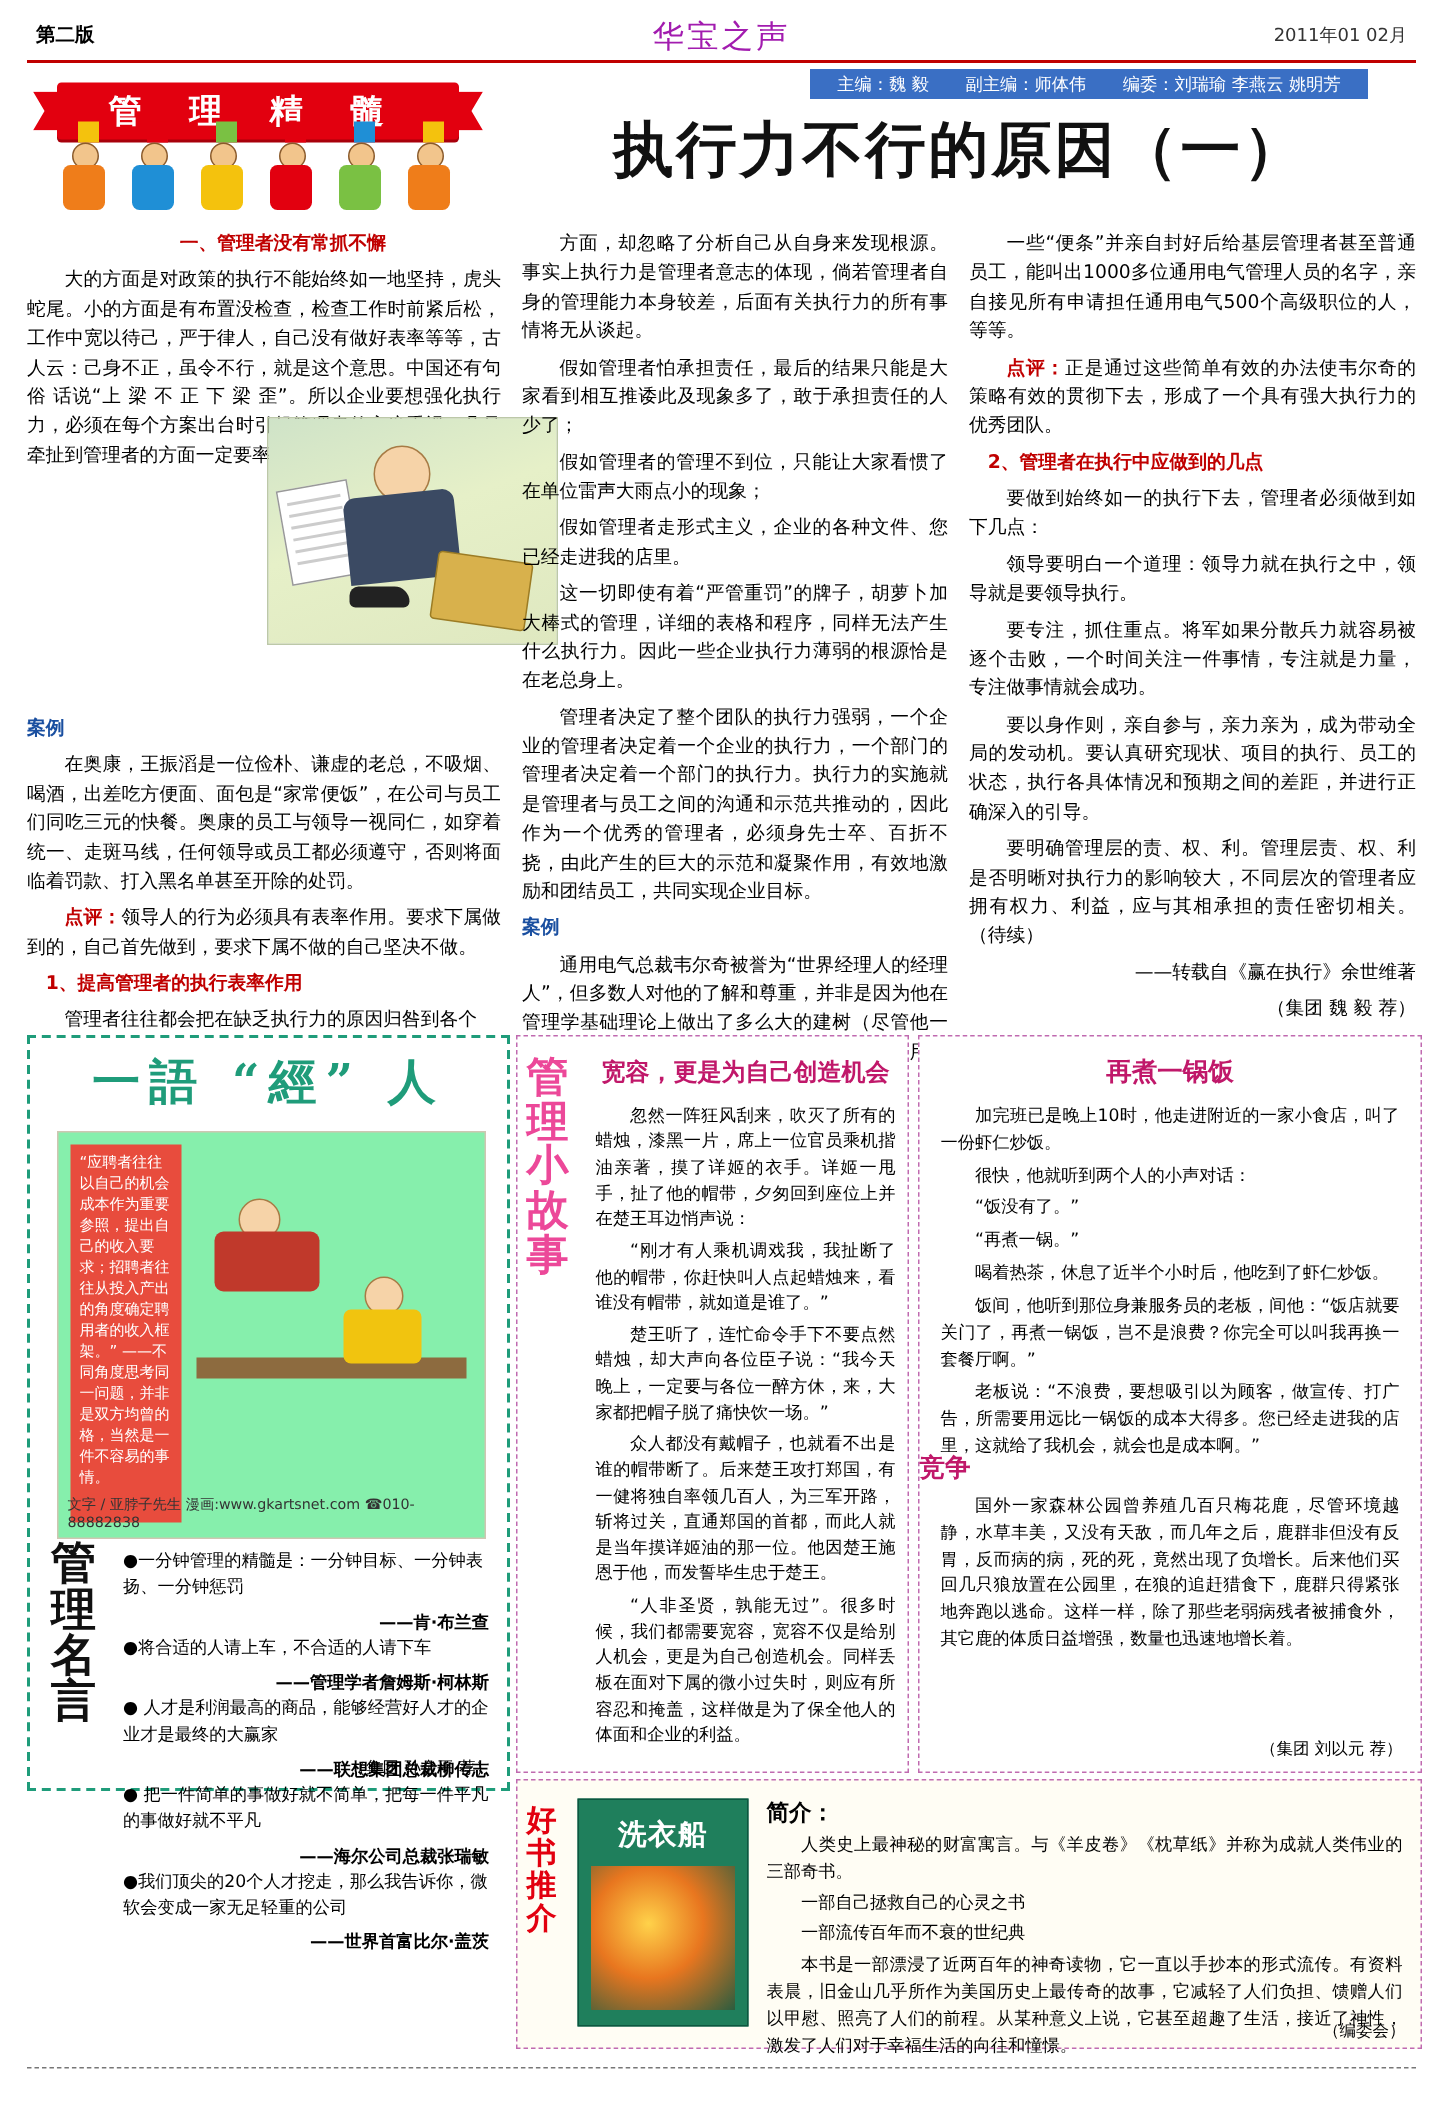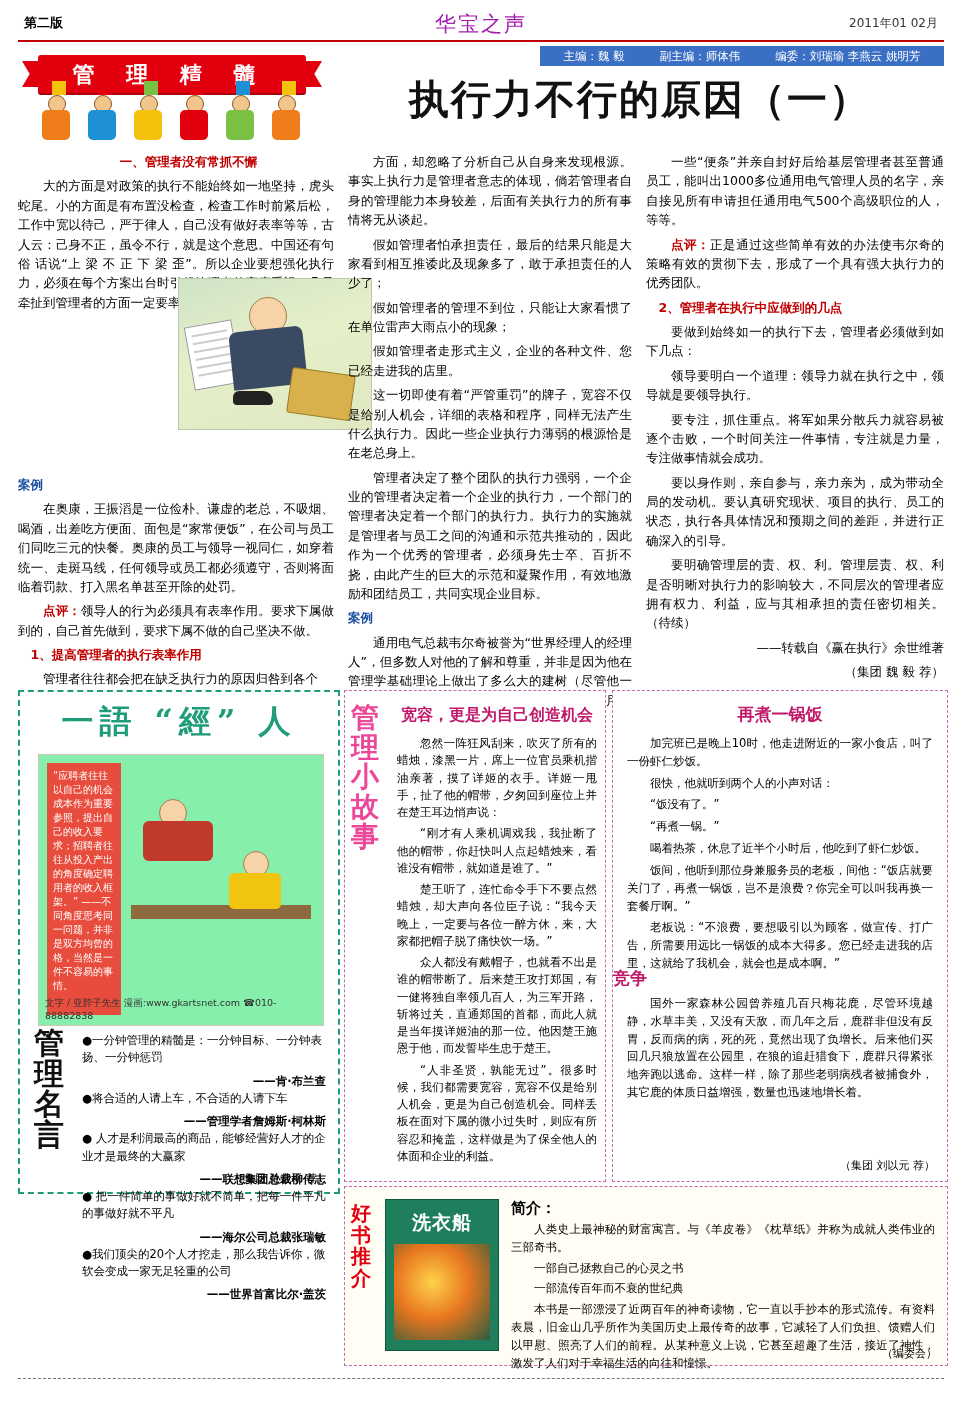--- a/index.html
+++ b/index.html
@@ -13,21 +13,21 @@
   }
   .page{position:relative;width:962px;height:1401px;}
 
   
   .masthead{position:absolute;left:18px;top:10px;width:926px;height:30px;border-bottom:2px solid #c00000;}
   .mh-left{position:absolute;left:6px;top:4px;font-size:13px;font-weight:bold;}
   .mh-center{position:absolute;left:0;top:0;width:926px;text-align:center;font-size:21px;font-weight:normal;color:#a21caf;font-family:"DejaVu Serif","Liberation Serif",serif;letter-spacing:2px;}
   .mh-right{position:absolute;right:6px;top:5px;font-size:12px;color:#333;}
 
   
-  .editors{position:absolute;left:540px;top:46px;width:404px;height:20px;background:#3a6fc4;color:#fff;font-size:11.5px;display:flex;align-items:center;justify-content:space-around;padding:0 6px;box-sizing:border-box;}
+  .editors{position:absolute;left:540px;top:46px;width:372px;height:20px;background:#3a6fc4;color:#fff;font-size:11.5px;display:flex;align-items:center;justify-content:space-around;padding:0 6px;box-sizing:border-box;}
   .editors span{white-space:nowrap;}
 
   
   .banner{position:absolute;left:30px;top:55px;width:285px;height:90px;}
   .ribbon{position:absolute;left:8px;top:0;width:268px;height:38px;background:#e2000f;border-radius:3px;
           box-shadow:0 2px 0 #a8000b;}
   .ribbon:before,.ribbon:after{content:"";position:absolute;top:6px;width:22px;height:26px;background:#e2000f;}
   .ribbon:before{left:-16px;clip-path:polygon(0 0,100% 0,100% 100%,0 100%,35% 50%);}
   .ribbon:after{right:-16px;clip-path:polygon(0 0,100% 0,65% 50%,100% 100%,0 100%);}
   .ribbon-text{position:absolute;left:0;top:0;width:268px;height:38px;line-height:38px;text-align:center;
@@ -196,21 +196,21 @@
     <div class="man-body"></div>
     <div class="shoe"></div>
     <div class="briefcase"></div>
   </div>
 
   <div class="col" style="left:348px;top:152px;width:284px;">
     <p>方面，却忽略了分析自己从自身来发现根源。事实上执行力是管理者意志的体现，倘若管理者自身的管理能力本身较差，后面有关执行力的所有事情将无从谈起。</p>
     <p>假如管理者怕承担责任，最后的结果只能是大家看到相互推诿此及现象多了，敢于承担责任的人少了；</p>
     <p>假如管理者的管理不到位，只能让大家看惯了在单位雷声大雨点小的现象；</p>
     <p>假如管理者走形式主义，企业的各种文件、您已经走进我的店里。</p>
-    <p>这一切即使有着“严管重罚”的牌子，宽容不仅是给别人机会，详细的表格和程序，同样无法产生什么执行力。因此一些企业执行力薄弱的根源恰是在老总身上。</p>
+    <p>这一切即使有着“严管重罚”的牌子，胡萝卜加大棒式的管理，详细的表格和程序，同样无法产生什么执行力。因此一些企业执行力薄弱的根源恰是在老总身上。</p>
     <p>管理者决定了整个团队的执行力强弱，一个企业的管理者决定着一个企业的执行力，一个部门的管理者决定着一个部门的执行力。执行力的实施就是管理者与员工之间的沟通和示范共推动的，因此作为一个优秀的管理者，必须身先士卒、百折不挠，由此产生的巨大的示范和凝聚作用，有效地激励和团结员工，共同实现企业目标。</p>
     <p class="label-blue" style="text-indent:0">案例</p>
     <p>通用电气总裁韦尔奇被誉为“世界经理人的经理人”，但多数人对他的了解和尊重，并非是因为他在管理学基础理论上做出了多么大的建树（尽管他一本书的版权就卖了700万美元），而是他把通用电气总裁与属下的有效沟通和示范，他经常平写</p>
   </div>
 
   <div class="col" style="left:646px;top:152px;width:298px;">
     <p>一些“便条”并亲自封好后给基层管理者甚至普通员工，能叫出1000多位通用电气管理人员的名字，亲自接见所有申请担任通用电气500个高级职位的人，等等。</p>
     <p><span class="label-red">点评：</span><span>正是通过这些简单有效的办法使韦尔奇的策略有效的贯彻下去，形成了一个具有强大执行力的优秀团队。</span></p>
     <p class="sect-red" style="text-indent:1em">2、管理者在执行中应做到的几点</p>
     <p>要做到始终如一的执行下去，管理者必须做到如下几点：</p>

